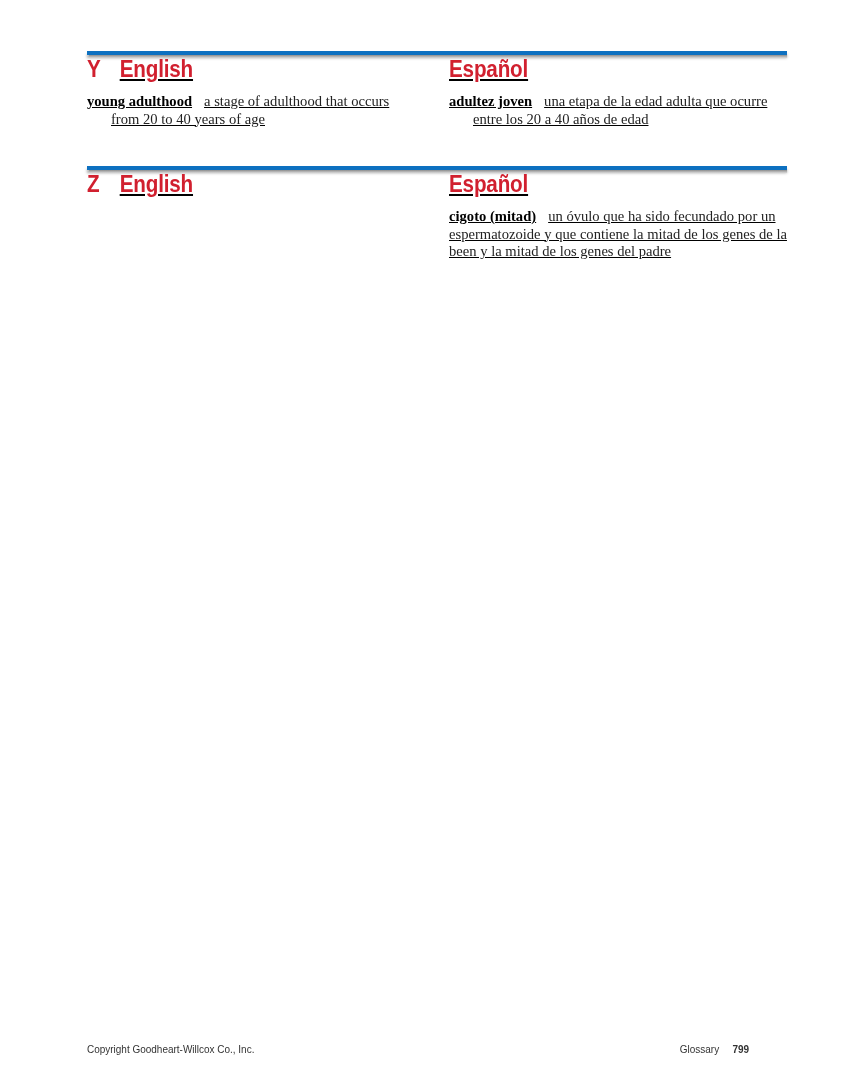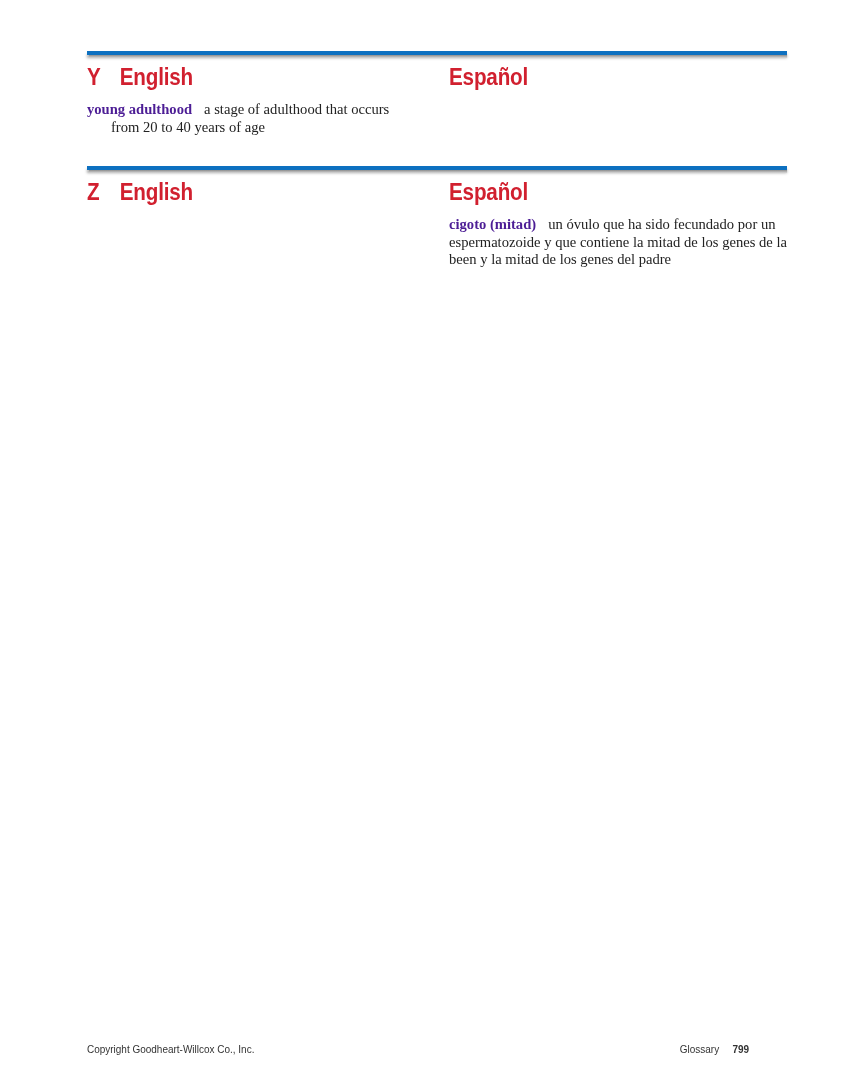--- a/index.html
+++ b/index.html
@@ -8,21 +8,21 @@
   .section { position: absolute; left: 87px; width: 700px; }
   .rule {
     position: absolute; left: 0; top: 0; width: 700px; height: 4px;
     background: #0d70c0;
     box-shadow: 0 3px 3px rgba(0,0,0,0.35);
   }
   .rule-shadow {
     position: absolute; left: 2px; top: 4px; width: 698px; height: 3px;
     background: linear-gradient(#8c8c8c, #d8d8d8);
   }
-  .col { position: absolute; top: 12px; }
+  .col { position: absolute; top: 4px; text-decoration: underline; }
   .col-left { left: 0; width: 330px; }
   .col-right { left: 362px; width: 345px; }
   .heading {
     font-family: "Liberation Sans", sans-serif;
     font-weight: bold;
     font-size: 24px;
     color: #d1202f;
     transform: scaleX(0.86);
     transform-origin: left center;
     white-space: nowrap;
@@ -35,21 +35,21 @@
   .entry {
     font-family: "Liberation Serif", serif;
     font-size: 14.6px;
     line-height: 17.5px;
     color: #222;
     padding-left: 24px;
     text-indent: -24px;
     margin: 0 0 3px 0;
   }
   .entry.flush { padding-left: 0; text-indent: 0; }
-  .term { font-weight: bold; color: #4c1d95; margin-right: 12px; }
+  .term { font-weight: bold; color: #000000; margin-right: 12px; }
   .footer {
     position: absolute; top: 1043px; left: 87px; width: 697px;
     font-family: "Liberation Sans", sans-serif; font-size: 10.5px; color: #333;
     transform: scaleX(0.95); transform-origin: left center;
   }
   .footer-left { position: absolute; left: 0; top: 0; white-space: nowrap; }
   .footer-right { position: absolute; right: 0; top: 0; white-space: nowrap; }
   .footer-right .section-name { margin-right: 14px; }
   .footer-right .page-num { font-weight: bold; }
 </style>
@@ -66,20 +66,23 @@
       <div class="heading">
         <span class="letter">Y</span><span>English</span>
       </div>
       <div class="entries">
         <p class="entry"><span class="term">young adulthood</span><span>a stage of adulthood that occurs from 20 to 40 years of age</span></p>
       </div>
     </div>
 
     <div class="col col-right">
       <div class="heading">Español</div>
+      <div class="entries">
+        <p class="entry"><span class="term">adultez joven</span><span>una etapa de la edad adulta que ocurre entre los 20 a 40 años de edad</span></p>
+      </div>
     </div>
   </div>
 
   <div class="section" style="top:166px; height:200px;">
     <div class="rule"></div>
     <div class="rule-shadow"></div>
 
     <div class="col col-left">
       <div class="heading">
         <span class="letter">Z</span><span>English</span>

